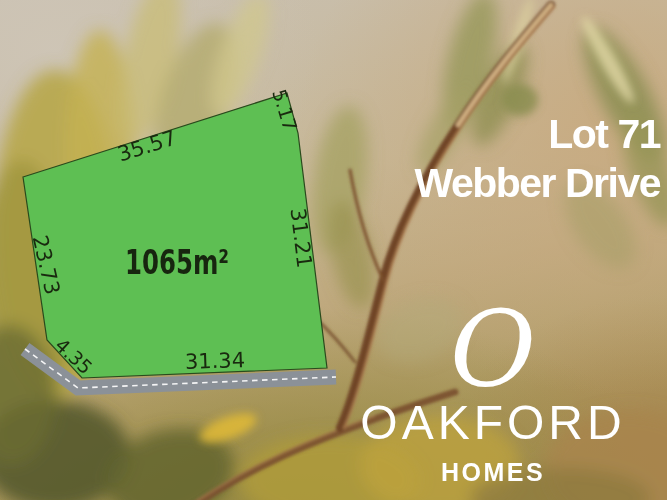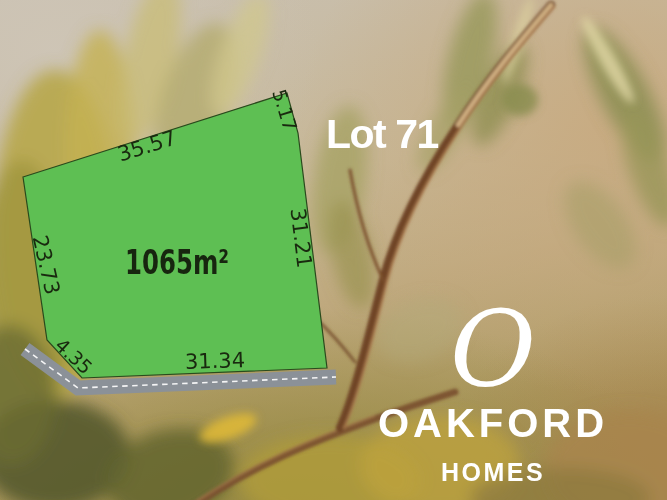--- a/index.html
+++ b/index.html
@@ -15,27 +15,27 @@
   }
   .layer{position:absolute;left:0;top:0;width:667px;height:500px;}
   
   .dim{font-family:"DejaVu Sans",sans-serif;font-size:21px;fill:#19290f;text-anchor:middle;}
   .dim-small{font-size:19px;}
   .area{font-family:"DejaVu Sans",sans-serif;font-weight:bold;font-size:34px;fill:#17260f;text-anchor:middle;}
   .lot-outline{stroke:#2a4a1d;stroke-width:1.2;}
   .road-dash{stroke:#ffffff;stroke-width:1.6;fill:none;stroke-dasharray:5.5 4.5;opacity:.9;}
   
   .heading{
-    position:absolute;left:326px;top:110px;width:334px;text-align:left;
+    position:absolute;left:326px;top:110px;width:334px;text-align:right;
     color:#ffffff;font-weight:bold;font-size:41px;line-height:49px;letter-spacing:-1.5px;
   }
   
   .logo{position:absolute;left:353px;top:300px;width:280px;text-align:center;color:#ffffff;}
   .logo-o{font-family:"DejaVu Serif",serif;font-style:italic;font-weight:normal;font-size:105px;line-height:100px;}
-  .logo-name{font-weight:bold;font-size:40px;line-height:40px;letter-spacing:4px;margin-top:3px;text-align:center;}
+  .logo-name{font-weight:normal;font-size:48px;line-height:40px;letter-spacing:4px;margin-top:3px;text-align:center;}
   .logo-tag{font-weight:bold;font-size:25px;line-height:25px;letter-spacing:2.5px;margin-top:17px;}
 </style>
 </head>
 <body>
 
 <div class="stage">
 
   <svg class="layer" viewBox="0 0 667 500" aria-hidden="true">
     <defs>
       <filter id="b8" x="-60%" y="-60%" width="220%" height="220%">
@@ -113,20 +113,21 @@
     <text class="dim" transform="translate(147,146) rotate(-17.5)" dominant-baseline="central">35.57</text>
     <text class="dim dim-small" transform="translate(285,110) rotate(73)" dominant-baseline="central">5.17</text>
     <text class="dim" transform="translate(301,238) rotate(83)" dominant-baseline="central">31.21</text>
     <text class="dim" transform="translate(215,361) rotate(-2)" dominant-baseline="central">31.34</text>
     <text class="dim dim-small" transform="translate(74,356) rotate(43)" dominant-baseline="central">4.35</text>
     <text class="dim" transform="translate(46,265) rotate(77)" dominant-baseline="central">23.73</text>
   </svg>
 
   <div class="heading">
     <div>Lot 71</div>
+    <div>Webber Drive</div>
   </div>
 
   <div class="logo">
     <div class="logo-o">O</div>
     <div class="logo-name">OAKFORD</div>
     <div class="logo-tag">HOMES</div>
   </div>
 
 </div>
 

